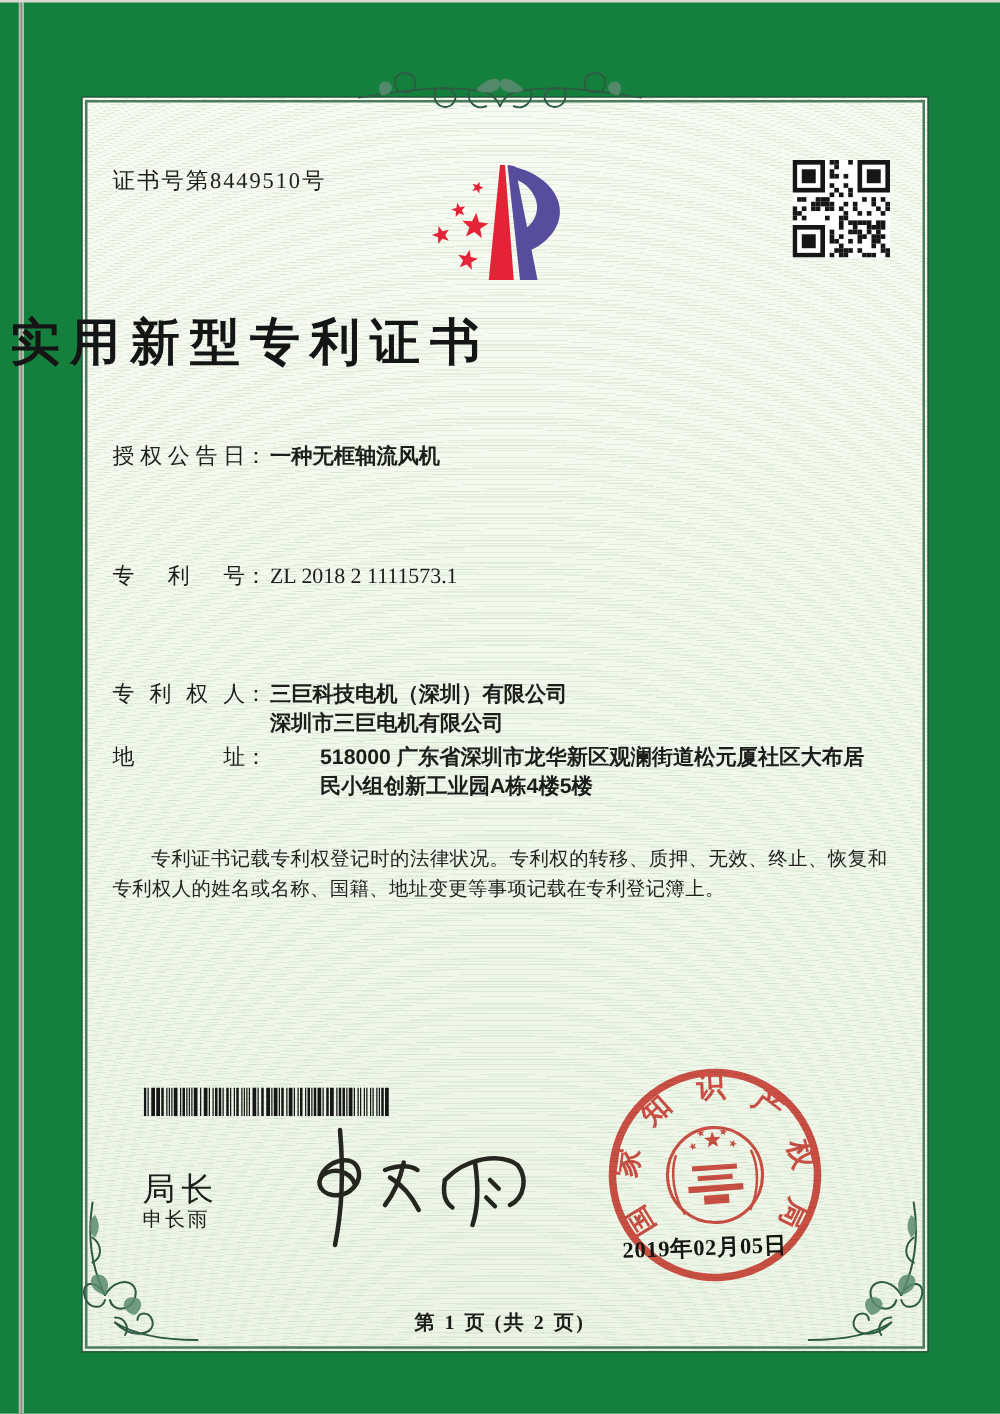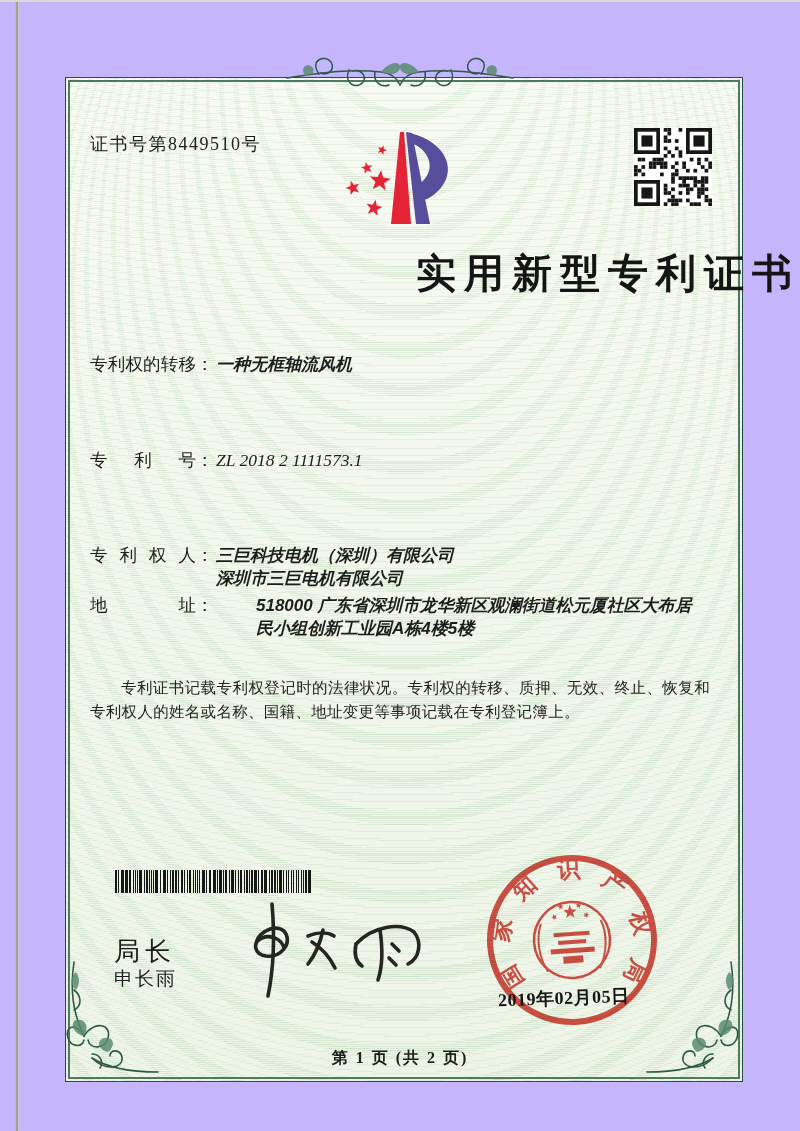--- a/index.html
+++ b/index.html
@@ -1,18 +1,18 @@
 <!DOCTYPE html>
 <html><head>
 <meta charset="utf-8">
 <style>
   html,body { margin:0; padding:0; background:#e9e9e7; }
   .page {
     position:relative; width:800px; height:1131px; margin:0 auto;
-    background:#c4b5fd; overflow:hidden;
+    background:#15803d; overflow:hidden;
     font-family:"Liberation Serif","DejaVu Serif",serif; color:#1d1d1b;
     box-shadow:0 0 4px rgba(0,0,0,.25);
   }
   .scan-edge-left{position:absolute;left:15px;top:0;width:4px;height:100%;
     background:linear-gradient(90deg,#c9c9c6,#8e8e8b 55%,#dededb);}
   .scan-edge-top{position:absolute;left:0;top:0;width:100%;height:2px;background:#d8d8d5;}
 
   
   .frame{position:absolute;left:65px;top:77px;width:676px;height:1003px;
     border:1px solid #24513d;
@@ -22,41 +22,41 @@
       linear-gradient(180deg,#f7faf1,#edf4e6);}
   .frame-inner{position:absolute;inset:2px;border:2px solid #4d7b62;}
   .orn{position:absolute;}
   .orn-top{left:285px;top:52px;}
   .orn-bl{left:60px;top:960px;transform:scaleX(-1);}
   .orn-br{left:645px;top:960px;}
 
   .cert-number{position:absolute;left:90px;top:132px;font-size:18px;letter-spacing:1.5px;}
   .logo{position:absolute;left:333px;top:124px;}
   .qr{position:absolute;left:634px;top:128px;background:#fff;}
-  .title{position:absolute;left:0;right:0;top:246px;text-align:right;
+  .title{position:absolute;left:0;right:0;top:246px;text-align:left;
     font-size:40px;font-weight:700;letter-spacing:8px;text-indent:8px;color:#151515;}
 
   .frow{position:absolute;left:90px;font-size:17.5px;line-height:23px;}
   .f-label{display:inline-block;width:106px;text-align:justify;text-align-last:justify;vertical-align:top;}
   .f-colon{display:inline-block;width:20px;vertical-align:top;}
-  .f-value{display:inline-block;vertical-align:top;font-style:italic;}
+  .f-value{display:inline-block;vertical-align:top;}
   .v-hei{font-family:"Liberation Sans","DejaVu Sans",sans-serif;font-weight:600;font-size:17px;}
   .row-name{top:353px;} .row-inventor{top:402px;} .row-patno{top:449px;}
   .row-filing{top:497px;} .row-patentee{top:544px;} .row-address{top:594px;}
   .row-grant{top:644px;width:640px;}
   .row-address .f-value{width:442px;line-height:23px;margin-left:40px;}
   .grant-no-group{position:absolute;left:330px;top:0;}
 
   .body-text{position:absolute;left:90px;top:676px;width:620px;
     font-size:15.5px;line-height:23.5px;text-align:justify;letter-spacing:.3px;color:#23231f;}
   .body-text p{margin:0;text-indent:2em;}
 
   .barcode{position:absolute;left:115px;top:870px;}
   .director-title{position:absolute;left:114px;top:934px;font-size:26px;letter-spacing:5px;}
-  .director-name{position:absolute;left:114px;top:966px;font-size:19px;letter-spacing:2px;font-family:Liberation Serif, serif;}
+  .director-name{position:absolute;left:114px;top:966px;font-size:16px;letter-spacing:2px;font-family:Liberation Serif, serif;}
   .signature{position:absolute;left:228px;top:892px;}
 
   .seal{position:absolute;left:484px;top:852px;width:176px;height:176px;
     opacity:.93;mix-blend-mode:multiply;transform:rotate(-4deg);}
   .seal-date{position:absolute;left:498px;top:986px;font-size:18px;font-weight:700;
     letter-spacing:.5px;transform:rotate(-2deg);color:#151512;}
 
   .page-footer{position:absolute;left:0;right:0;top:1048px;text-align:center;
     font-size:16px;letter-spacing:2px;font-weight:bold;}
   .back-note{position:absolute;left:0;right:0;top:1093px;text-align:center;
@@ -255,21 +255,21 @@
         <rect x="55.71" y="74.29" width="3.71" height="3.71" fill="#161616"></rect>
         <rect x="59.43" y="74.29" width="3.71" height="3.71" fill="#161616"></rect>
         <rect x="63.14" y="74.29" width="3.71" height="3.71" fill="#161616"></rect>
         <rect x="74.29" y="74.29" width="3.71" height="3.71" fill="#161616"></rect>
       </g>
   </svg>
 
   <div class="title">实用新型专利证书</div>
 
   <div class="frow row-name">
-    <span class="f-label">专利权的转移</span><span class="f-colon">：</span><span class="f-value v-hei">一种无框轴流风机</span>
+    <span class="f-label">授权公告日</span><span class="f-colon">：</span><span class="f-value v-hei">一种无框轴流风机</span>
   </div>
   <div class="frow row-patno">
     <span class="f-label">专利号</span><span class="f-colon">：</span><span class="f-value">ZL 2018 2 1111573.1</span>
   </div>
   <div class="frow row-patentee">
     <span class="f-label">专利权人</span><span class="f-colon">：</span><span class="f-value v-hei"><span>三巨科技电机（深圳）有限公司</span><br><span>深圳市三巨电机有限公司</span></span>
   </div>
   <div class="frow row-address">
     <span class="f-label">地址</span><span class="f-colon">：</span><span class="f-value v-hei">518000 广东省深圳市龙华新区观澜街道松元厦社区大布居民小组创新工业园A栋4楼5楼</span>
   </div>

